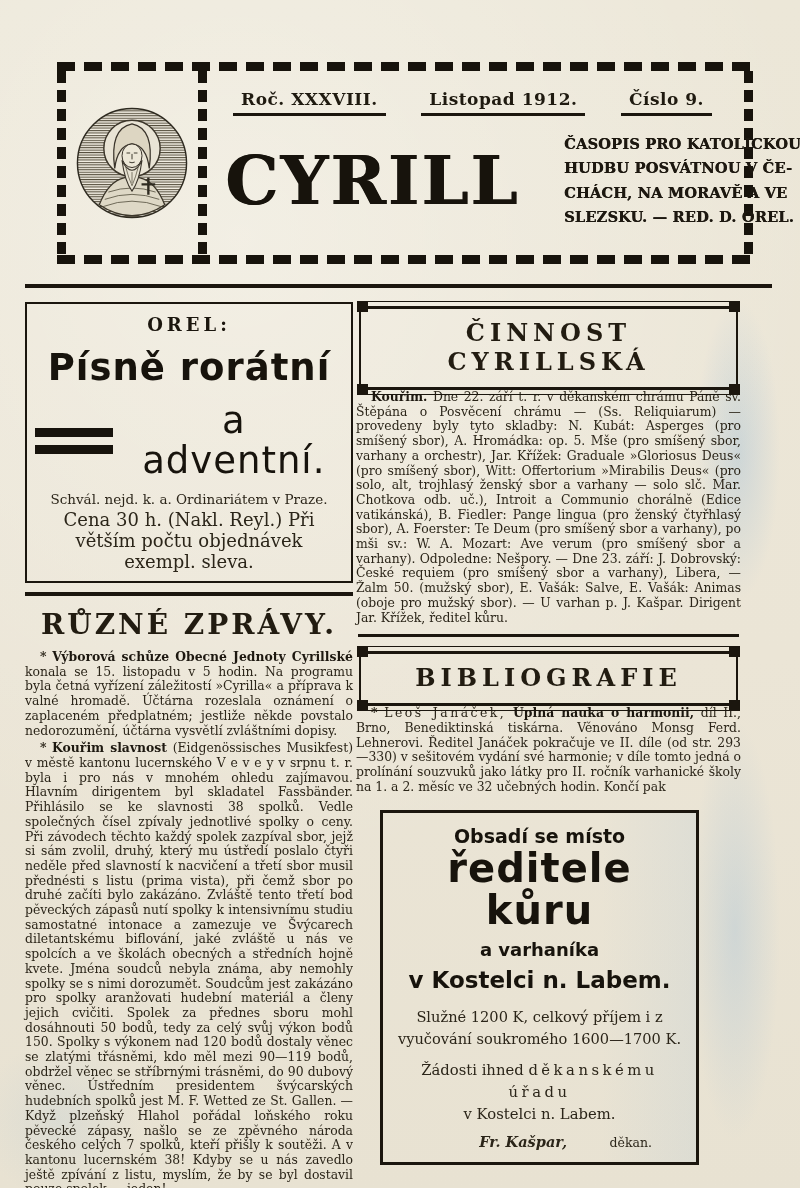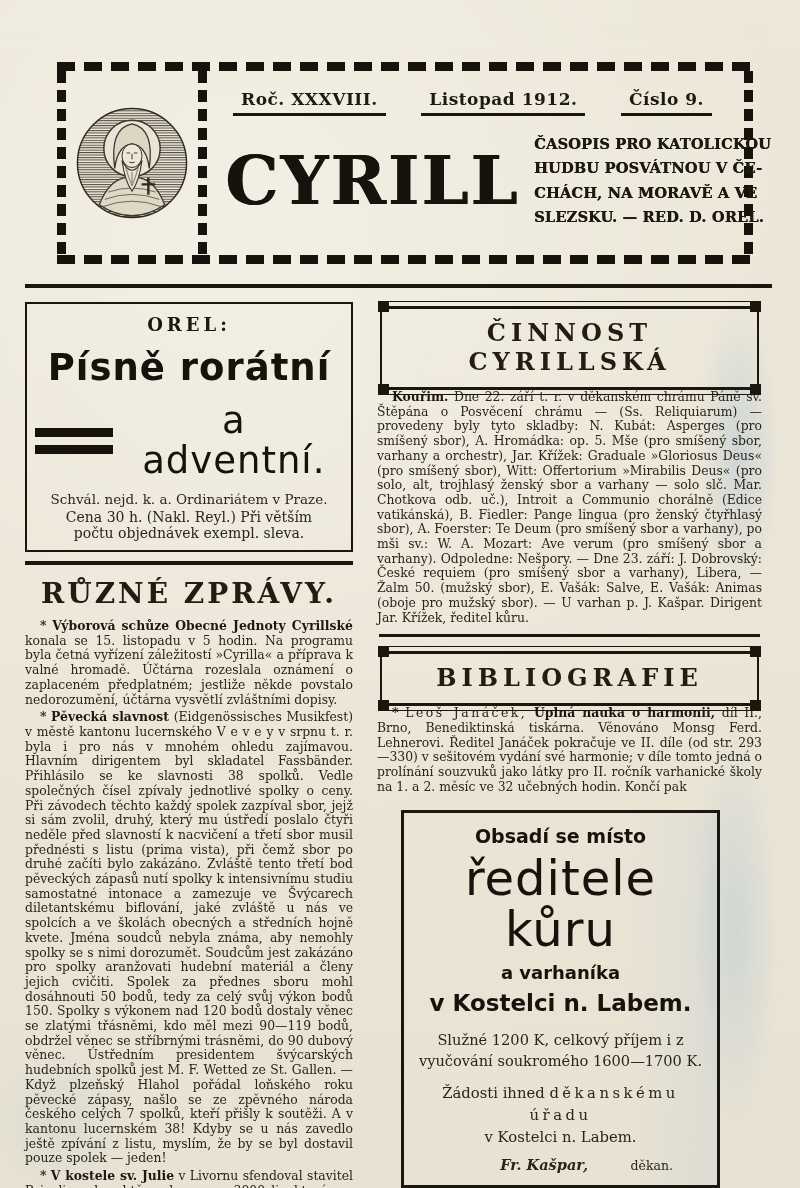--- a/index.html
+++ b/index.html
@@ -26,66 +26,66 @@
   .dash.h.top{top:0;}
   .dash.h.bot{bottom:0;}
   .dash.v{width:9px;top:9px;bottom:9px;background:repeating-linear-gradient(180deg,#17130c 0 12px,transparent 12px 19px);}
   .dash.v.left{left:0;}
   .dash.v.right{right:0;}
   .dash.v.divider{left:141px;}
   .mh-left{position:absolute;left:9px;top:9px;width:132px;height:184px;display:flex;align-items:center;justify-content:center;}
   .mh-right{position:absolute;left:150px;right:9px;top:9px;bottom:9px;padding:10px 10px 0 10px;}
   .mh-top{display:flex;justify-content:space-between;align-items:flex-start;padding:8px 22px 0 16px;}
   .mh-top .lbl{font-size:17px;font-weight:bold;letter-spacing:.5px;border-bottom:3.5px solid #1b160e;padding:0 8px 4px;color:#1f1a10;}
-  .mh-title-row{display:flex;align-items:center;justify-content:space-between;margin-top:16px;padding:0 4px 0 8px;}
+  .mh-title-row{display:flex;align-items:center;justify-content:space-between;margin-top:16px;padding:0 4px 0 8px;gap:30px;}
   .mh-title{font-size:67px;font-weight:bold;letter-spacing:2px;line-height:1;color:#17130c;text-shadow:.7px 0 #17130c;}
   .mh-subtitle{font-size:15.5px;font-weight:bold;line-height:1.58;letter-spacing:.2px;white-space:nowrap;color:#1d1810;transform:scaleX(.94);transform-origin:right center;text-shadow:.3px 0 #1d1810;}
 
   
   .rule-page{position:absolute;left:25px;width:747px;top:284px;height:4px;background:#1b160e;}
   .rule-thick{height:4px;background:#1b160e;margin:9px 0 2px;}
   .rule-mid{height:3px;background:#1b160e;margin:9px 2px 14px;}
 
   
   .col{position:absolute;top:300px;}
   .col.left{left:25px;width:328px;}
-  .col.right{left:377px;width:385px;}
+  .col.right{left:356px;width:385px;}
   p.body{
     margin:0 0 3px;
     font-size:12.4px;line-height:14.7px;
     text-align:justify;
     text-indent:15px;
     color:#2b2519;
   }
   p.body b{color:#1d1810;}
   .star{font-weight:bold;}
 
   
   .orel-box{border:2px solid #1b160e;padding:10px 8px 9px;text-align:center;margin-top:2px;}
   .orel-head{font-size:18px;font-weight:bold;letter-spacing:4px;color:#1b160e;}
   .orel-t1{font-family:"DejaVu Sans",sans-serif;font-weight:bold;font-size:37px;letter-spacing:1px;color:#17130c;margin-top:13px;line-height:1.1;}
   .orel-t2{font-family:"DejaVu Sans",sans-serif;font-weight:normal;font-size:37px;letter-spacing:1px;color:#17130c;line-height:1.1;margin-top:12px;display:flex;align-items:center;justify-content:space-between;}
   .dbl-bars{display:inline-block;width:78px;height:26px;border-top:9px solid #17130c;border-bottom:9px solid #17130c;box-sizing:border-box;margin-right:12px;}
   .orel-note{font-size:13.5px;margin-top:9px;color:#2b2519;}
-  .orel-note2{font-size:14px;margin-top:2px;color:#2b2519;padding:0 14px;}
+  .orel-note2{font-size:18px;margin-top:2px;color:#2b2519;padding:0 14px;}
 
   
   h2.sec{font-size:28px;font-weight:bold;letter-spacing:3px;text-align:center;margin:12px 0 9px;color:#221c11;font-family:"DejaVu Serif",serif;}
   .fancy-box{position:relative;margin:6px 3px 0;border:2px solid #1b160e;border-top-width:3px;border-bottom-width:3px;text-align:center;padding:9px 0 11px;}
   .fancy-box::before{content:"";position:absolute;left:-1px;right:-1px;top:-8px;border-top:1.5px solid #1b160e;}
   .fancy-box::after{content:"";position:absolute;left:-1px;right:-1px;bottom:-8px;border-bottom:1.5px solid #1b160e;}
   .fancy-box .ttl{font-size:24px;font-weight:bold;letter-spacing:5px;color:#221c11;}
   .sq{position:absolute;width:11px;height:11px;background:#1b160e;}
   .sq.tl{left:-4px;top:-8px}.sq.tr{right:-4px;top:-8px}.sq.bl{left:-4px;bottom:-8px}.sq.br{right:-4px;bottom:-8px}
   .after-box{margin-top:16px;}
 
   
   .job-ad{border:3px solid #1b160e;margin:16px 42px 0 24px;padding:12px 6px 10px;text-align:center;background:linear-gradient(90deg,rgba(255,255,255,0) 70%,rgba(168,194,214,.18));}
   .ad-l1{font-family:"DejaVu Sans",sans-serif;font-weight:bold;font-size:19px;color:#17130c;}
-  .ad-l2{font-family:"DejaVu Sans",sans-serif;font-weight:normal;font-size:48px;letter-spacing:1px;color:#17130c;margin-top:6px;line-height:1.05;}
+  .ad-l2{font-family:"DejaVu Sans",sans-serif;font-weight:bold;font-size:40px;letter-spacing:1px;color:#17130c;line-height:1.05;}
   .ad-l3{font-family:"DejaVu Sans",sans-serif;font-weight:bold;font-size:18px;color:#17130c;margin-top:8px;}
   .ad-l4{font-family:"DejaVu Sans",sans-serif;font-weight:bold;font-size:23px;color:#17130c;margin-top:7px;}
   .ad-salary{font-size:14.6px;line-height:1.45;margin:13px 6px 0;color:#2b2519;}
   .ad-apply{font-size:14.8px;line-height:1.5;margin:10px 2px 0;color:#2b2519;}
   .ad-apply .spaced{letter-spacing:3.5px;}
   .ad-sign{text-align:right;margin:8px 38px 2px 0;font-size:14.5px;color:#2b2519;}
   .ad-sign .nm{font-style:italic;font-weight:bold;}
   .ad-sign .rl{font-size:12.5px;margin-left:38px;}
 
   .bib-lead{letter-spacing:2.5px;}
@@ -166,21 +166,21 @@
     <h2 class="sec">RŮZNÉ ZPRÁVY.</h2>
 
     <p class="body">
       <span class="star">*</span>
       <b>Výborová schůze Obecné Jednoty Cyrillské</b>
       <span>konala se 15. listopadu v 5 hodin. Na programu byla četná vyřízení záležitostí »Cyrilla« a příprava k valné hromadě. Účtárna rozeslala oznámení o zaplaceném předplatném; jestliže někde povstalo nedorozumění, účtárna vysvětlí zvláštními dopisy.</span>
     </p>
 
     <p class="body">
       <span class="star">*</span>
-      <b>Pěvecká slavnost</b>
+      <b>Kouřim slavnost</b>
       <span>(Eidgenössisches Musikfest) v městě kantonu lucernského V e v e y v srpnu t. r. byla i pro nás v mnohém ohledu zajímavou. Hlavním dirigentem byl skladatel Fassbänder. Přihlásilo se ke slavnosti 38 spolků. Vedle společných čísel zpívaly jednotlivé spolky o ceny. Při závodech těchto každý spolek zazpíval sbor, jejž si sám zvolil, druhý, který mu ústředí poslalo čtyři neděle před slavností k nacvičení a třetí sbor musil přednésti s listu (prima vista), při čemž sbor po druhé začíti bylo zakázáno. Zvláště tento třetí bod pěveckých zápasů nutí spolky k intensivnímu studiu samostatné intonace a zamezuje ve Švýcarech diletantskému biflování, jaké zvláště u nás ve spolcích a ve školách obecných a středních hojně kvete. Jména soudců nebyla známa, aby nemohly spolky se s nimi dorozumět. Soudcům jest zakázáno pro spolky aranžovati hudební materiál a členy jejich cvičiti. Spolek za přednes sboru mohl dosáhnouti 50 bodů, tedy za celý svůj výkon bodů 150. Spolky s výkonem nad 120 bodů dostaly věnec se zlatými třásněmi, kdo měl mezi 90—119 bodů, obdržel věnec se stříbrnými trásněmi, do 90 dubový věnec. Ústředním presidentem švýcarských hudebních spolků jest M. F. Wetted ze St. Gallen. — Když plzeňský Hlahol pořádal loňského roku pěvecké zápasy, našlo se ze zpěvného národa českého celých 7 spolků, kteří přišly k soutěži. A v kantonu lucernském 38! Kdyby se u nás zavedlo ještě zpívání z listu, myslím, že by se byl dostavil pouze spolek — jeden!</span>
     </p>
 
     <p class="body">
       <span class="star">*</span>
       <b>V kostele sv. Julie</b>
       <span>v Livornu sfendoval stavitel Bricoli na kruchtě varhany pro 3000 lir, které mu byl kostel dlužen. Kéž by u nás na venkově bylo takových varhan více, aby stály za 3000 lir! Ta červotočina leckdes by už dávno měla býti sfendována a nahrazena upotřebitelným strojem!</span>
     </p>
 
   </div>

